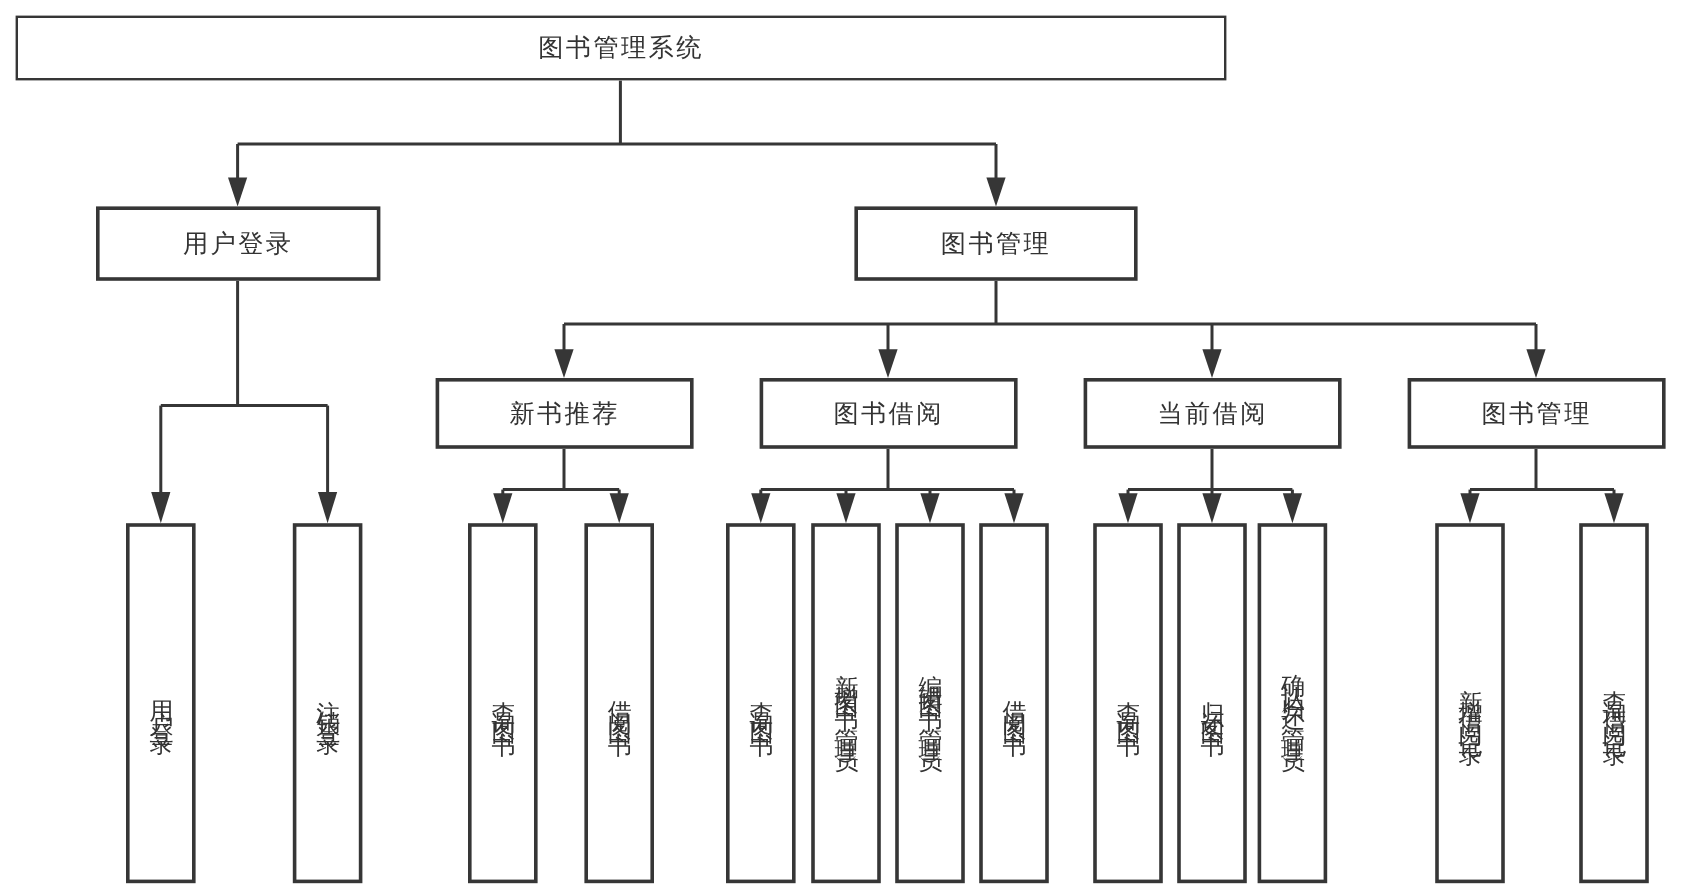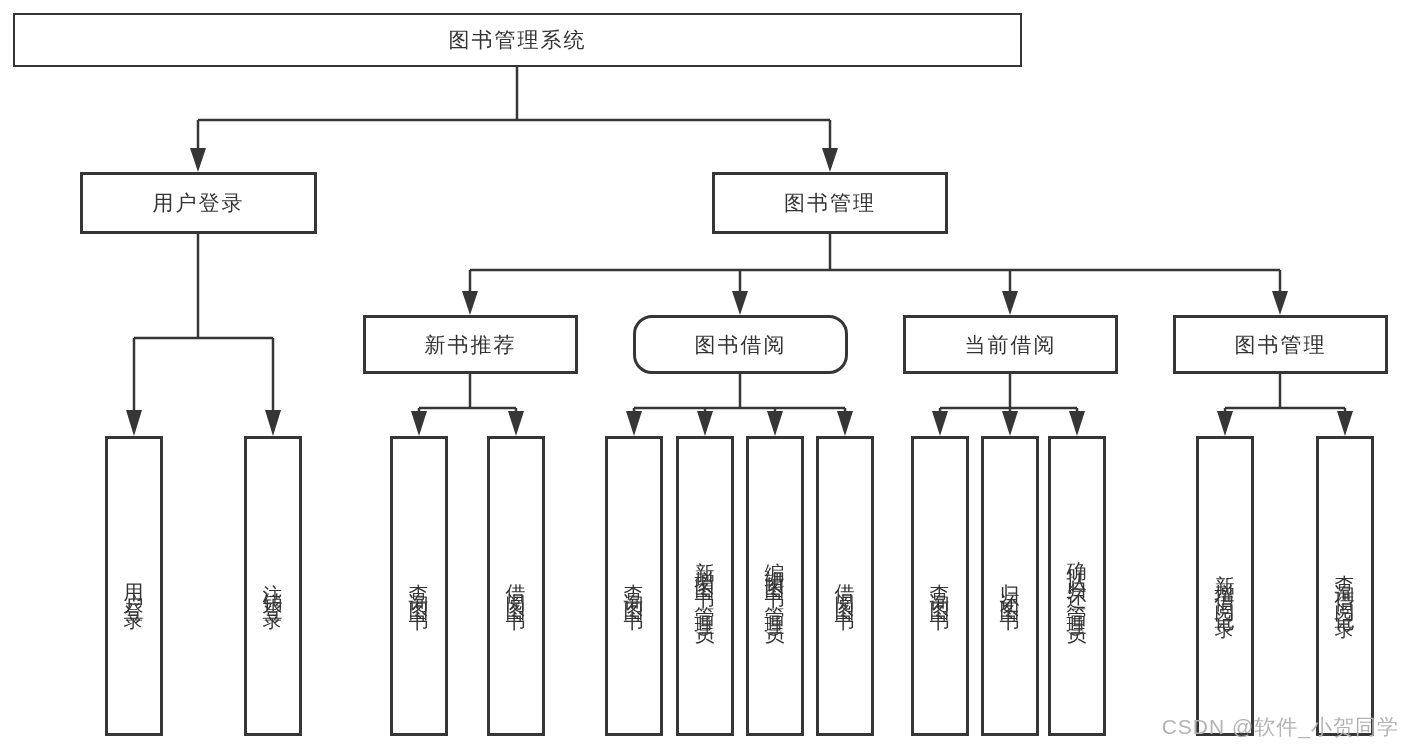--- a/index.html
+++ b/index.html
@@ -121,21 +121,21 @@
   <div class="box" style="left:80px;top:172px;width:237px;height:62px;">
     <span>用户登录</span>
   </div>
   <div class="box" style="left:363px;top:315px;width:215px;height:59px;">
     <span>新书推荐</span>
   </div>
 
   <div class="box" style="left:712px;top:172px;width:236px;height:62px;">
     <span>图书管理</span>
   </div>
-  <div class="box" style="left:633px;top:315px;width:215px;height:59px;border-radius:19px;">
+  <div class="box" style="left:633px;top:315px;width:215px;height:59px;">
     <span>图书借阅</span>
   </div>
   <div class="box" style="left:903px;top:315px;width:215px;height:59px;">
     <span>当前借阅</span>
   </div>
   <div class="box" style="left:1173px;top:315px;width:215px;height:59px;">
     <span>图书管理</span>
   </div>
 
   <div class="box vbox" style="left:105px;top:436px;width:58px;height:300px;">
@@ -175,15 +175,14 @@
     <span>确认归还（管理员）</span>
   </div>
 
   <div class="box vbox" style="left:1196px;top:436px;width:58px;height:300px;">
     <span>新增借阅记录</span>
   </div>
   <div class="box vbox" style="left:1316px;top:436px;width:58px;height:300px;">
     <span>查询借阅记录</span>
   </div>
 
-  <div class="watermark">CSDN @软件_小贺同学</div>
 
 </div>
 
 </body></html>

